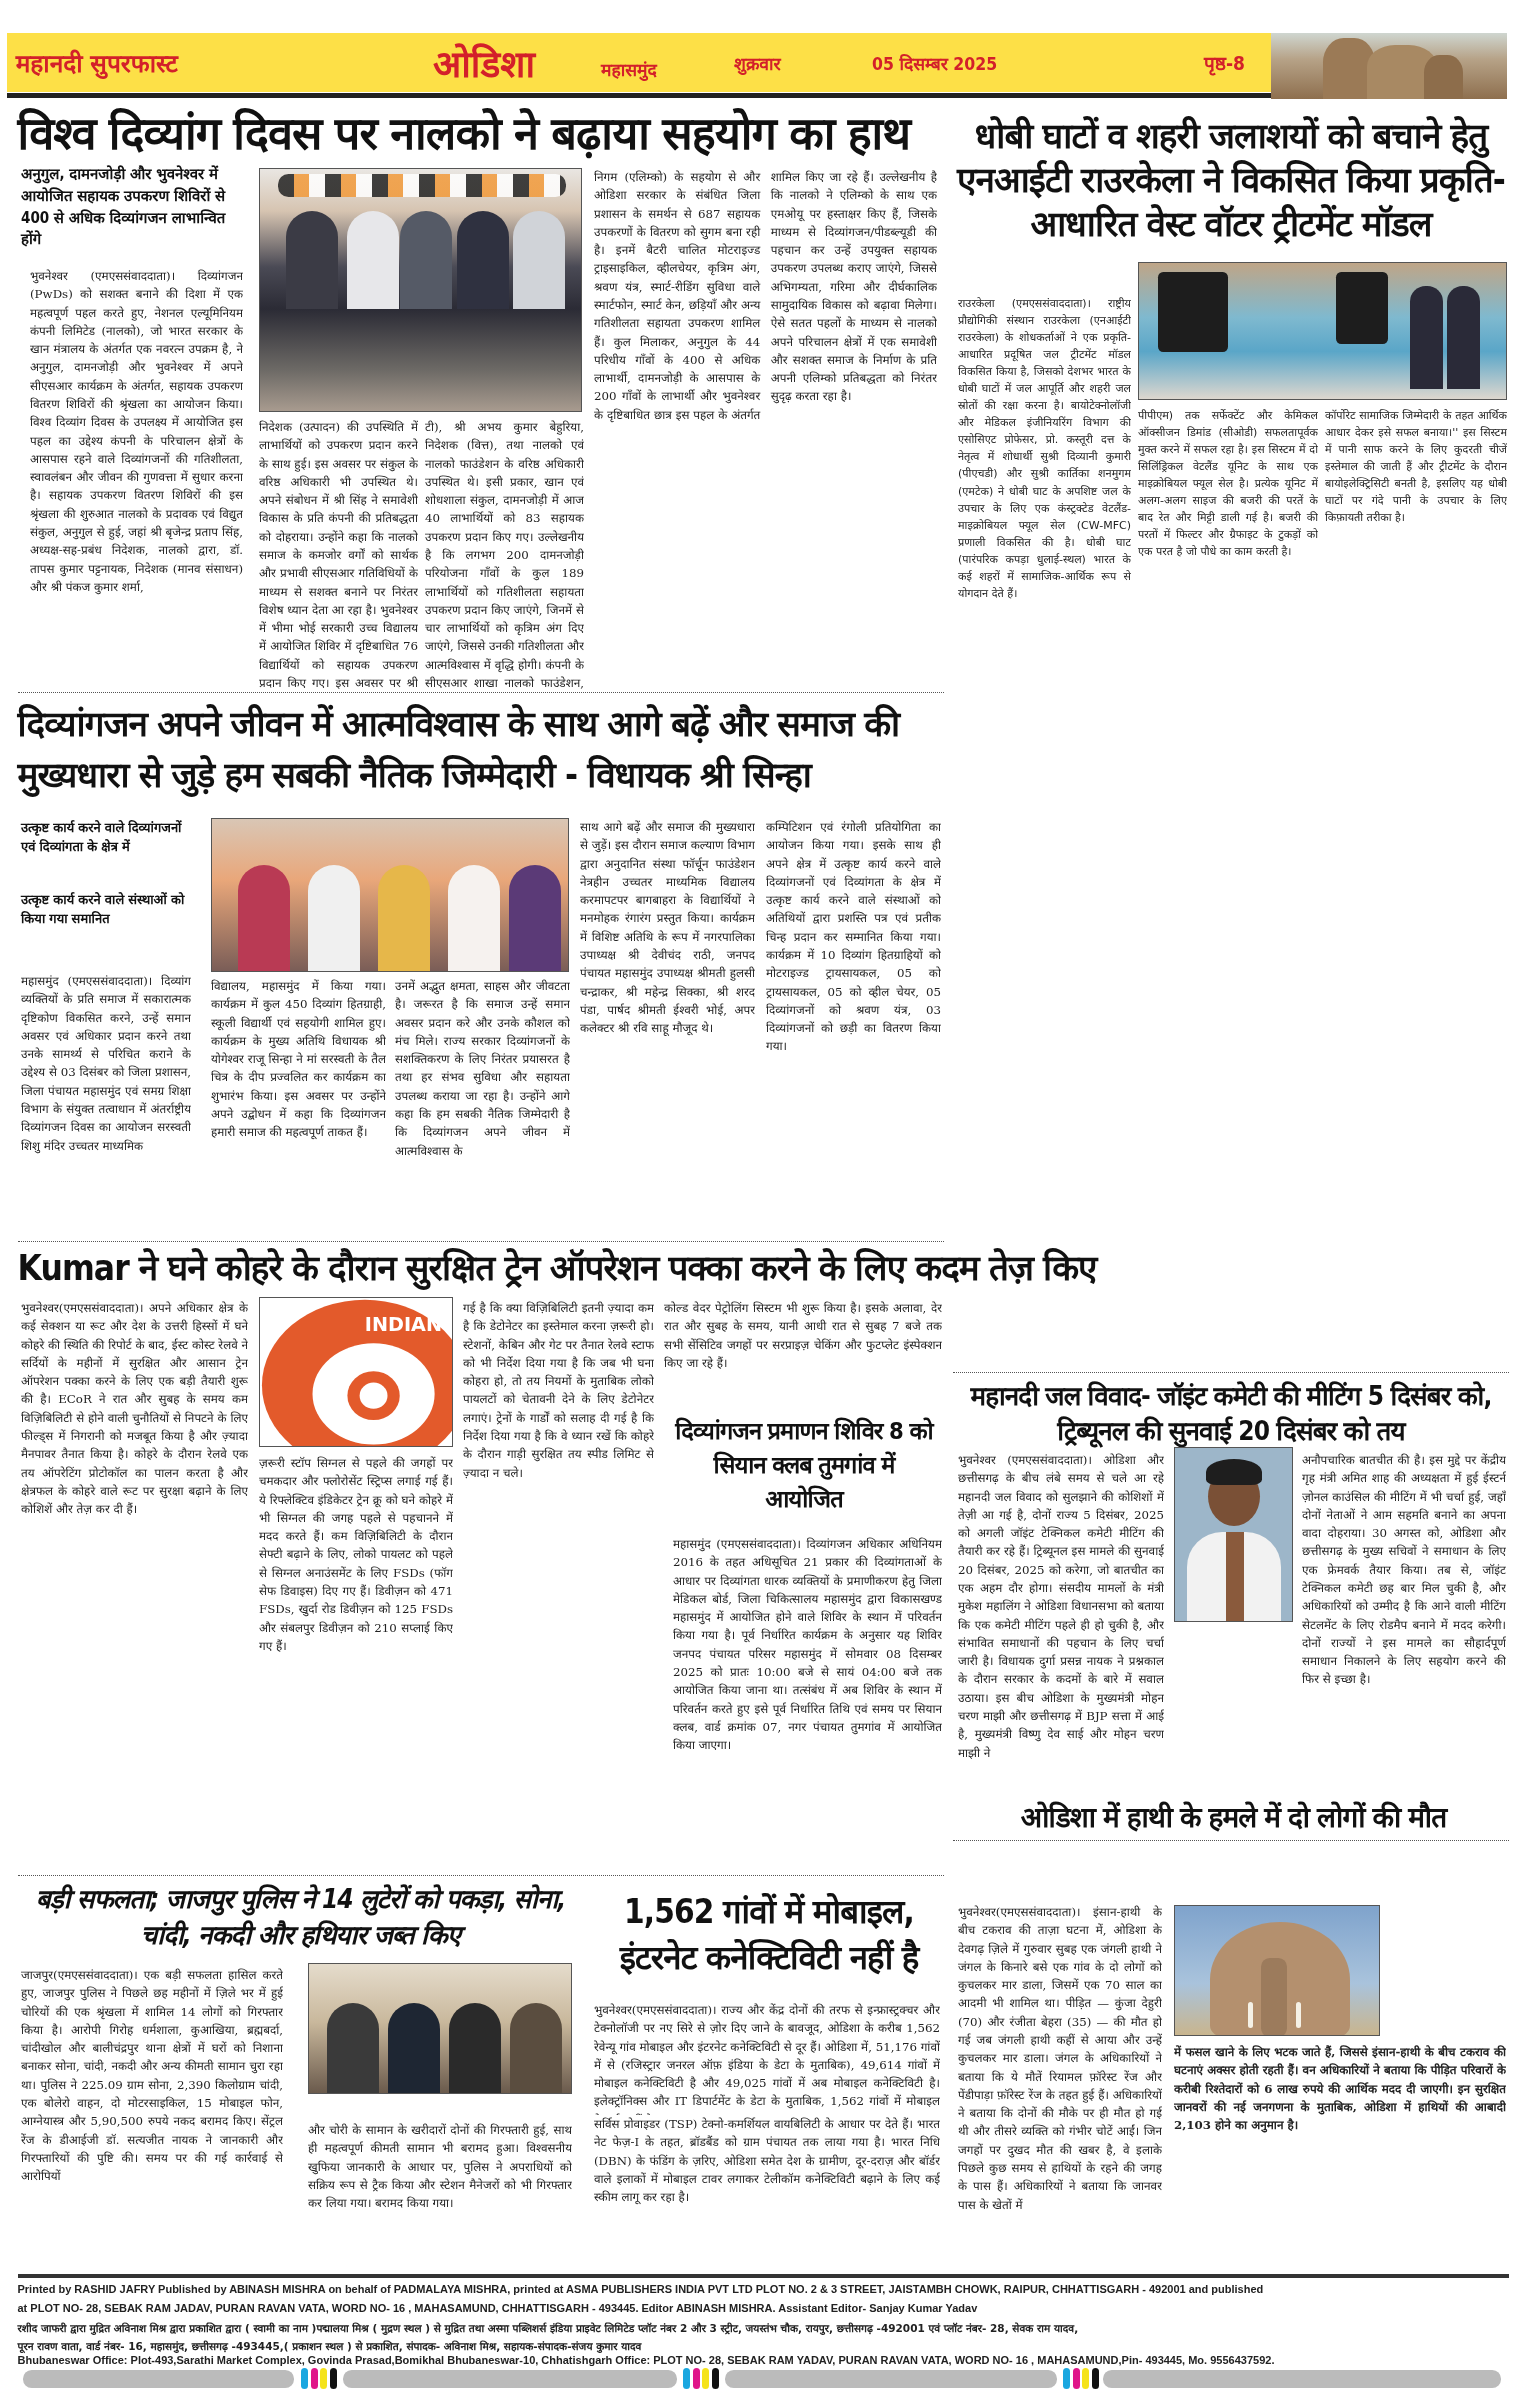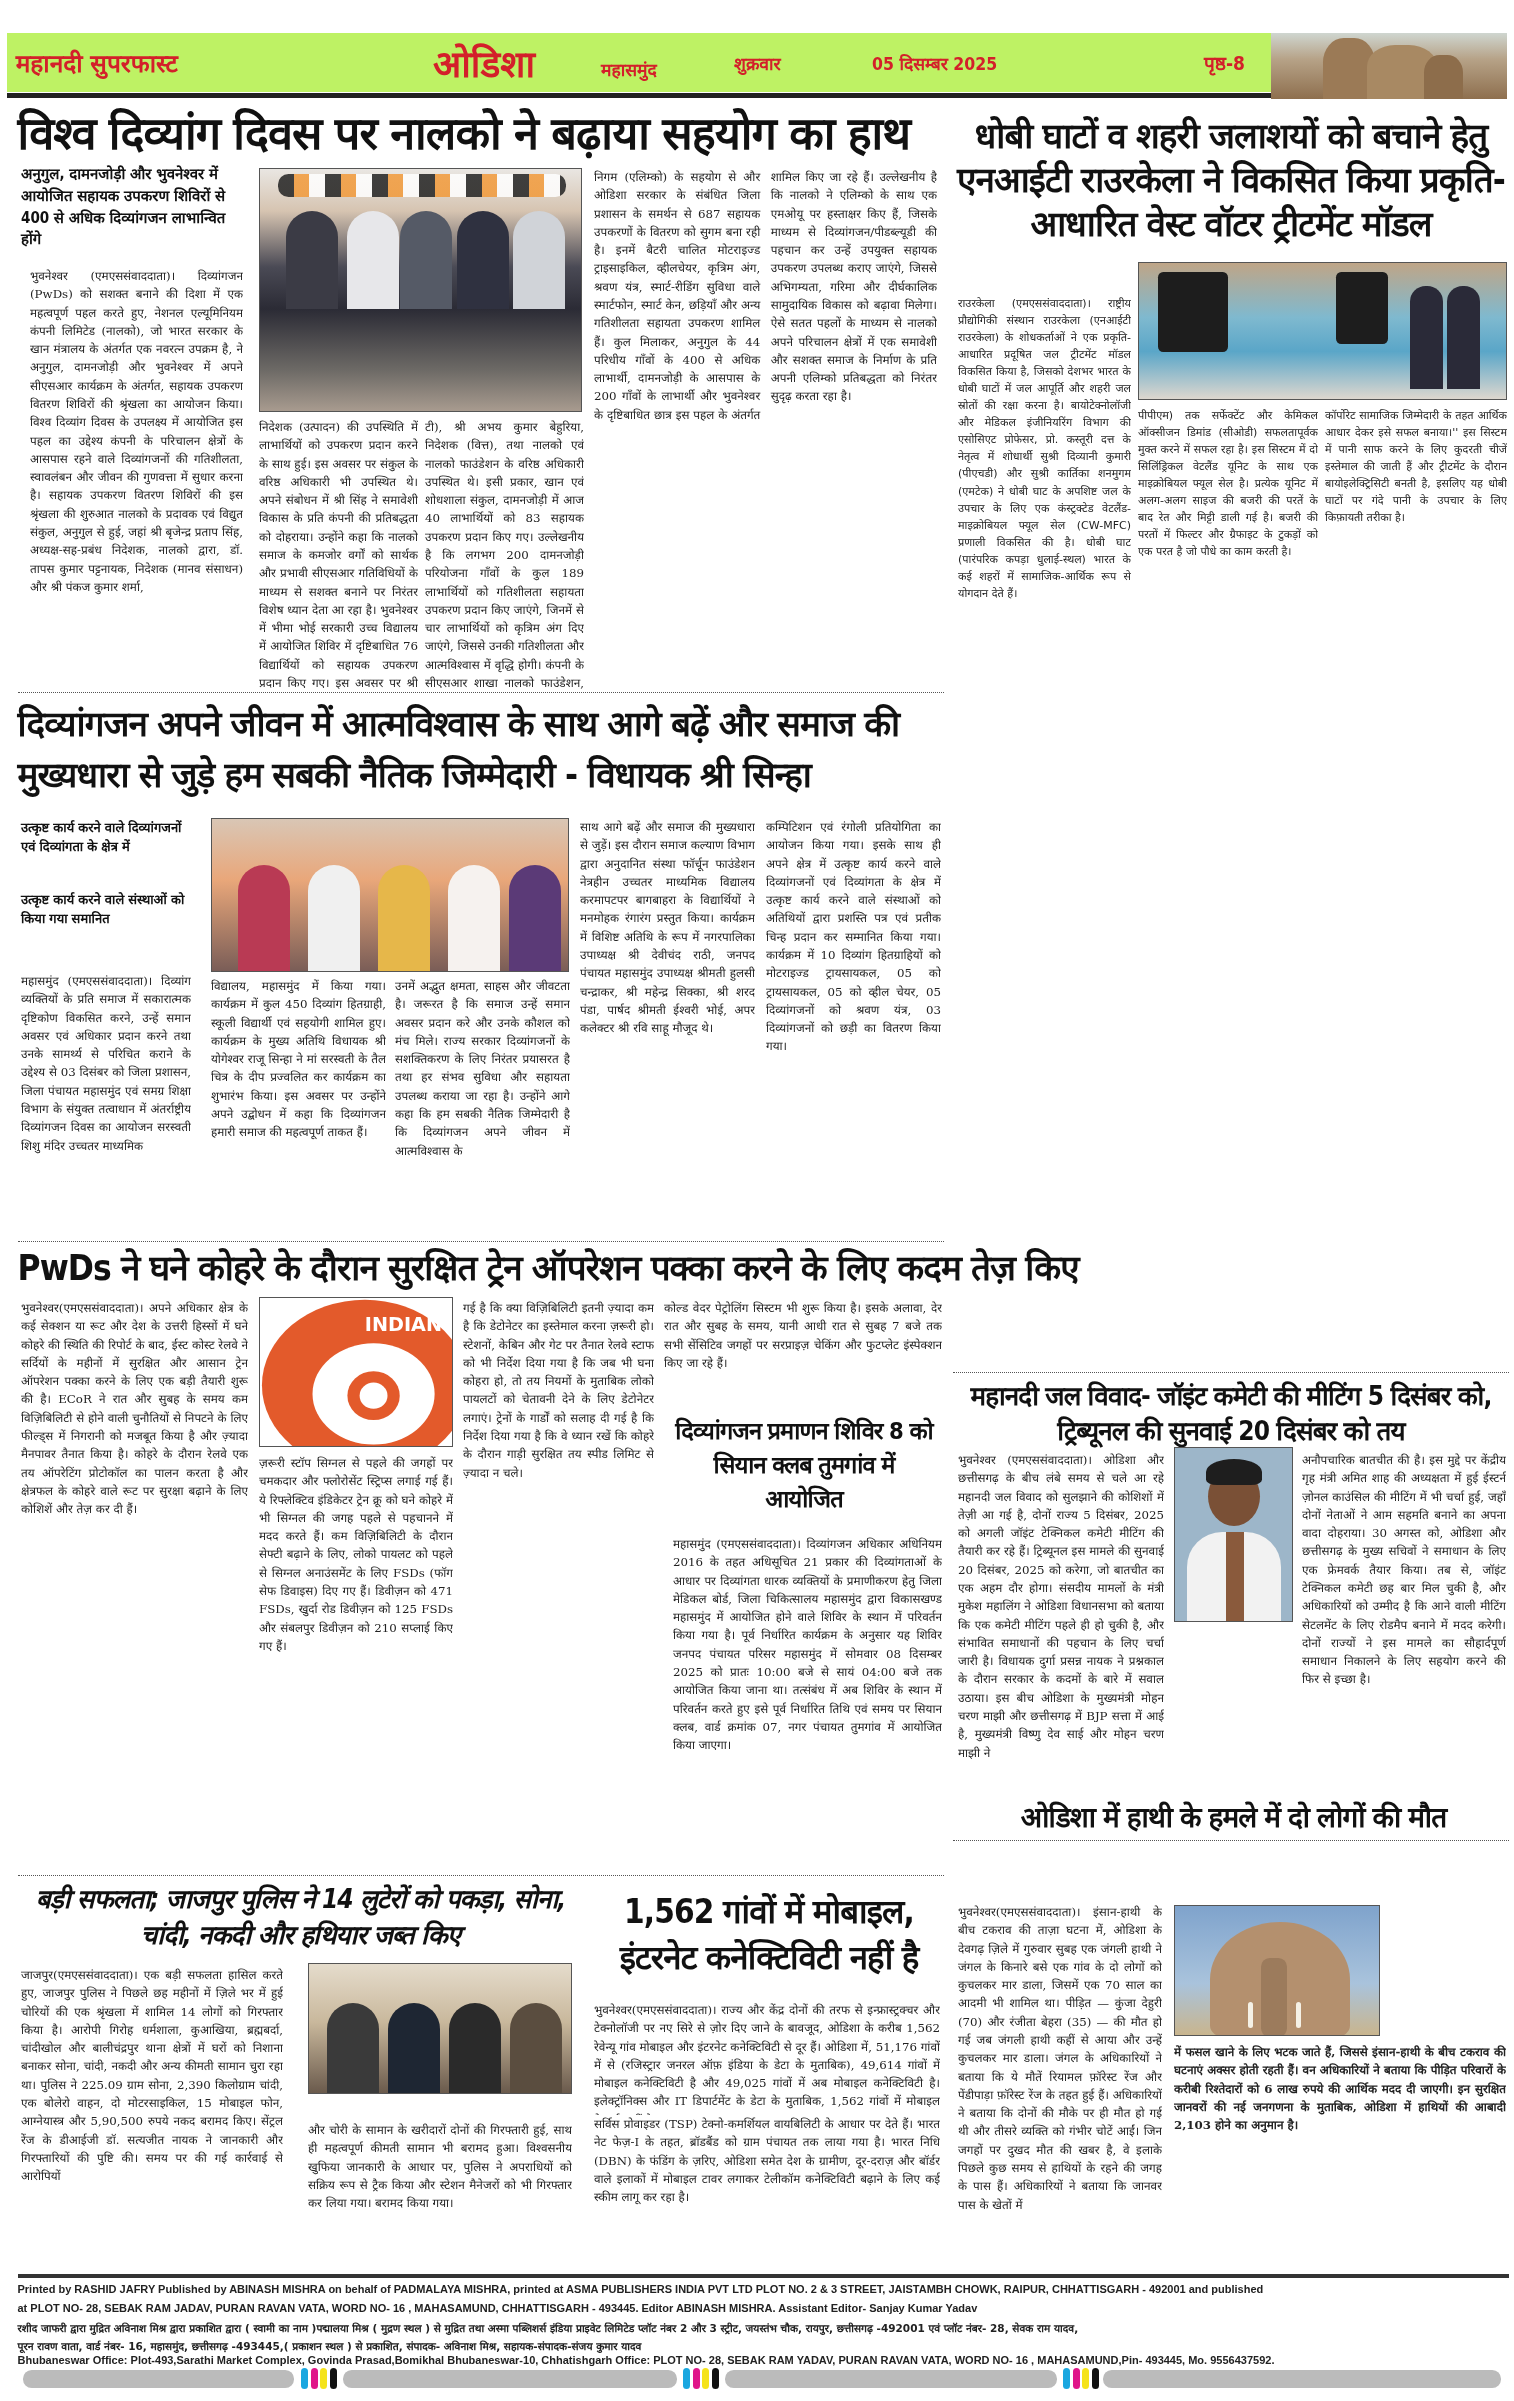--- a/index.html
+++ b/index.html
@@ -1,17 +1,17 @@
 <!DOCTYPE html>
 <html style="font-size:14px"><head>
 <meta charset="utf-8">
 <style>
   * { box-sizing: border-box; margin: 0; padding: 0; }
   body { width: 1514px; height: 2401px; background: #ffffff; font-family: "DejaVu Sans", sans-serif; color: #1a1a1a; position: relative; overflow: hidden; }
-  .masthead { position: absolute; left: 7px; top: 33px; width: 1265px; height: 59px; background: #bef264; display: flex; align-items: center; }
+  .masthead { position: absolute; left: 7px; top: 33px; width: 1265px; height: 59px; background: #fde047; display: flex; align-items: center; }
   .masthead .t { color: #d3202a; font-family: "DejaVu Sans Condensed","DejaVu Sans", sans-serif; font-weight: bold; }
   .mh-paper { position: absolute; left: 8.7px; font-size: 24.5px; }
   .mh-state { position: absolute; left: 426px; font-size: 37px; }
   .mh-city { position: absolute; left: 594px; font-size: 17.5px; margin-top: 12px; }
   .mh-day { position: absolute; left: 727px; font-size: 17.5px; }
   .mh-date { position: absolute; left: 865px; font-size: 17.5px; }
   .mh-page { position: absolute; left: 1197px; font-size: 19px; }
   .mh-bar { position: absolute; left: 7px; top: 93px; width: 1265px; height: 5.2px; background: #222; }
   .temple { position: absolute; left: 1271px; top: 33px; width: 236px; height: 66px; background: linear-gradient(180deg,#cfd6d0 0%,#b6a287 40%,#8e6f4e 100%); overflow: hidden; }
   .temple .spire { position: absolute; bottom: 0; background: #a0815f; border-radius: 40% 40% 0 0; }
@@ -95,21 +95,21 @@
   </div>
   <div class="col" style="left:211px;top:977px;width:175px;height:257px;">विद्यालय, महासमुंद में किया गया। कार्यक्रम में कुल 450 दिव्यांग हितग्राही, स्कूली विद्यार्थी एवं सहयोगी शामिल हुए। कार्यक्रम के मुख्य अतिथि विधायक श्री योगेश्वर राजू सिन्हा ने मां सरस्वती के तैल चित्र के दीप प्रज्वलित कर कार्यक्रम का शुभारंभ किया। इस अवसर पर उन्होंने अपने उद्बोधन में कहा कि दिव्यांगजन हमारी समाज की महत्वपूर्ण ताकत हैं।</div>
   <div class="col" style="left:395px;top:977px;width:175px;height:257px;">उनमें अद्भुत क्षमता, साहस और जीवटता है। जरूरत है कि समाज उन्हें समान अवसर प्रदान करे और उनके कौशल को मंच मिले। राज्य सरकार दिव्यांगजनों के सशक्तिकरण के लिए निरंतर प्रयासरत है तथा हर संभव सुविधा और सहायता उपलब्ध कराया जा रहा है। उन्होंने आगे कहा कि हम सबकी नैतिक जिम्मेदारी है कि दिव्यांगजन अपने जीवन में आत्मविश्वास के</div>
   <div class="col" style="left:580px;top:818px;width:175px;height:416px;">साथ आगे बढ़ें और समाज की मुख्यधारा से जुड़ें। इस दौरान समाज कल्याण विभाग द्वारा अनुदानित संस्था फॉर्चून फाउंडेशन नेत्रहीन उच्चतर माध्यमिक विद्यालय करमापटपर बागबाहरा के विद्यार्थियों ने मनमोहक रंगारंग प्रस्तुत किया। कार्यक्रम में विशिष्ट अतिथि के रूप में नगरपालिका उपाध्यक्ष श्री देवीचंद राठी, जनपद पंचायत महासमुंद उपाध्यक्ष श्रीमती हुलसी चन्द्राकर, श्री महेन्द्र सिक्का, श्री शरद पंडा, पार्षद श्रीमती ईश्वरी भोई, अपर कलेक्टर श्री रवि साहू मौजूद थे।</div>
   <div class="col" style="left:766px;top:818px;width:175px;height:416px;">कम्पिटिशन एवं रंगोली प्रतियोगिता का आयोजन किया गया। इसके साथ ही अपने क्षेत्र में उत्कृष्ट कार्य करने वाले दिव्यांगजनों एवं दिव्यांगता के क्षेत्र में उत्कृष्ट कार्य करने वाले संस्थाओं को अतिथियों द्वारा प्रशस्ति पत्र एवं प्रतीक चिन्ह प्रदान कर सम्मानित किया गया। कार्यक्रम में 10 दिव्यांग हितग्राहियों को मोटराइज्ड ट्रायसायकल, 05 को ट्रायसायकल, 05 को व्हील चेयर, 05 दिव्यांगजनों को श्रवण यंत्र, 03 दिव्यांगजनों को छड़ी का वितरण किया गया।</div>
 </article>
 
 <div class="rule-dot" style="left:17.5px;top:1241px;width:926px;"></div>
 
 <article>
-  <h1 class="hl" style="left:17.5px;top:1248px;width:926px;font-size:35px;white-space:nowrap;">PwDs ने घने कोहरे के दौरान सुरक्षित ट्रेन ऑपरेशन पक्का करने के लिए कदम तेज़ किए</h1>
+  <h1 class="hl" style="left:17.5px;top:1248px;width:926px;font-size:35px;white-space:nowrap;">Kumar ने घने कोहरे के दौरान सुरक्षित ट्रेन ऑपरेशन पक्का करने के लिए कदम तेज़ किए</h1>
   <div class="col" style="left:21px;top:1299px;width:227px;height:559px;">भुवनेश्वर(एमएससंवाददाता)। अपने अधिकार क्षेत्र के कई सेक्शन या रूट और देश के उत्तरी हिस्सों में घने कोहरे की स्थिति की रिपोर्ट के बाद, ईस्ट कोस्ट रेलवे ने सर्दियों के महीनों में सुरक्षित और आसान ट्रेन ऑपरेशन पक्का करने के लिए एक बड़ी तैयारी शुरू की है। ECoR ने रात और सुबह के समय कम विज़िबिलिटी से होने वाली चुनौतियों से निपटने के लिए फील्ड्स में निगरानी को मजबूत किया है और ज़्यादा मैनपावर तैनात किया है। कोहरे के दौरान रेलवे एक तय ऑपरेटिंग प्रोटोकॉल का पालन करता है और क्षेत्रफल के कोहरे वाले रूट पर सुरक्षा बढ़ाने के लिए कोशिशें और तेज़ कर दी हैं।</div>
   <div class="photo" style="left:259px;top:1297px;width:194px;height:150px;background:#ffffff;">
     <svg width="194" height="150" viewBox="0 0 222 172">
       <ellipse cx="120" cy="100" rx="118" ry="98" fill="#e35a2b"></ellipse>
       <ellipse cx="130" cy="110" rx="70" ry="58" fill="#ffffff"></ellipse>
       <ellipse cx="130" cy="112" rx="30" ry="28" fill="#e35a2b"></ellipse>
       <ellipse cx="130" cy="112" rx="16" ry="15" fill="#ffffff"></ellipse>
       <text x="120" y="38" fill="#ffffff" font-family="DejaVu Sans, sans-serif" font-weight="bold" font-size="22">INDIAN RAILWAYS</text>
     </svg>
   </div>

